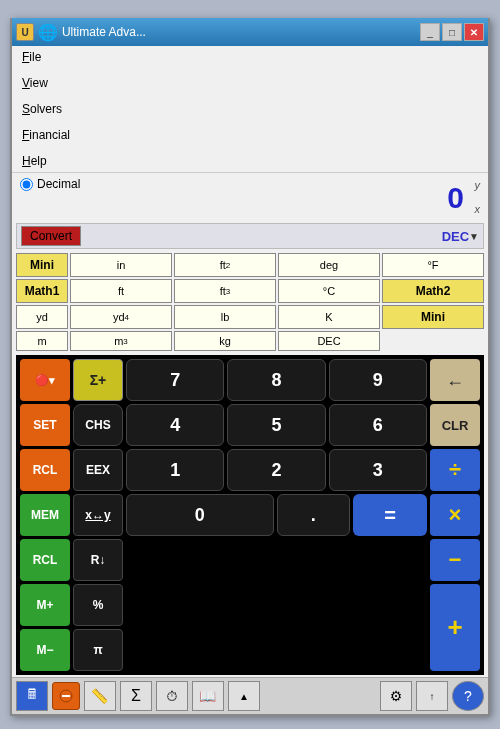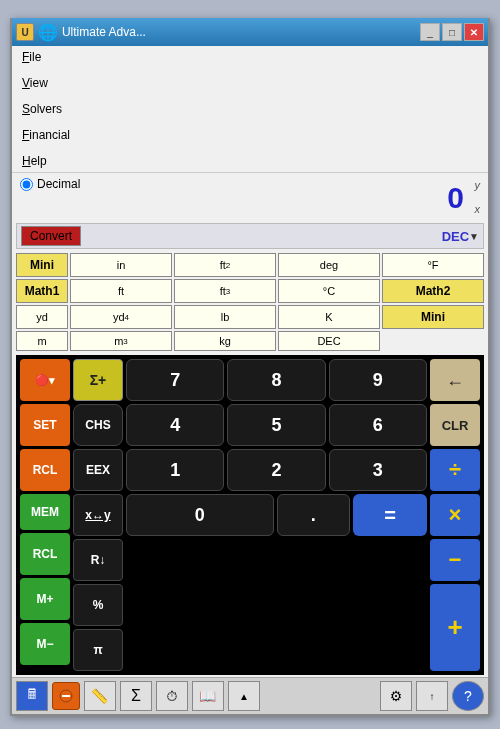--- a/index.html
+++ b/index.html
@@ -353,21 +353,21 @@
       </div>
 
       <div class="calc-section">
 
         <div style="display:flex; gap:3px;">
 
           <div style="display:flex; flex-direction:column; gap:3px; width:50px;">
             <button class="left-btn" style="background:#e06010; height:42px; font-size:11px; border-radius:4px; border:none; color:white; cursor:pointer;">🔴▾</button>
             <button class="left-btn" style="background:#e06010; height:42px; font-size:12px; border-radius:4px; border:none; color:white; font-weight:bold; cursor:pointer;">SET</button>
             <button class="left-btn" style="background:#e06010; height:42px; font-size:12px; border-radius:4px; border:none; color:white; font-weight:bold; cursor:pointer;">RCL</button>
-            <button class="left-btn" style="background:#30a030; height:36px; font-size:12px; border-radius:4px; border:none; color:white; font-weight:bold; cursor:pointer;">MEM</button>
+            <button class="left-btn" style="background:#30a030; height:42px; font-size:12px; border-radius:4px; border:none; color:white; font-weight:bold; cursor:pointer;">MEM</button>
             <button class="left-btn" style="background:#30a030; height:42px; font-size:12px; border-radius:4px; border:none; color:white; font-weight:bold; cursor:pointer;">RCL</button>
             <button class="left-btn" style="background:#30a030; height:42px; font-size:12px; border-radius:4px; border:none; color:white; font-weight:bold; cursor:pointer;">M+</button>
             <button class="left-btn" style="background:#30a030; height:42px; font-size:12px; border-radius:4px; border:none; color:white; font-weight:bold; cursor:pointer;">M−</button>
           </div>
 
           <div style="display:flex; flex-direction:column; gap:3px; width:50px;">
             <button class="mid-btn" style="background:#c8c020; height:42px; font-size:14px; border-radius:4px; border:1px solid #888; color:#222; font-weight:bold; cursor:pointer;">Σ+</button>
             <button class="mid-btn" style="background:#1a1a1a; height:42px; font-size:12px; border-radius:8px; border:1px solid #444; color:white; font-weight:bold; cursor:pointer;">CHS</button>
             <button class="mid-btn" style="background:#1a1a1a; height:42px; font-size:12px; border-radius:4px; border:1px solid #444; color:white; font-weight:bold; cursor:pointer;">EEX</button>
             <button class="mid-btn" style="background:#1a1a1a; height:42px; font-size:12px; border-radius:4px; border:1px solid #444; color:white; font-weight:bold; cursor:pointer;text-decoration:underline;">x↔y</button>

